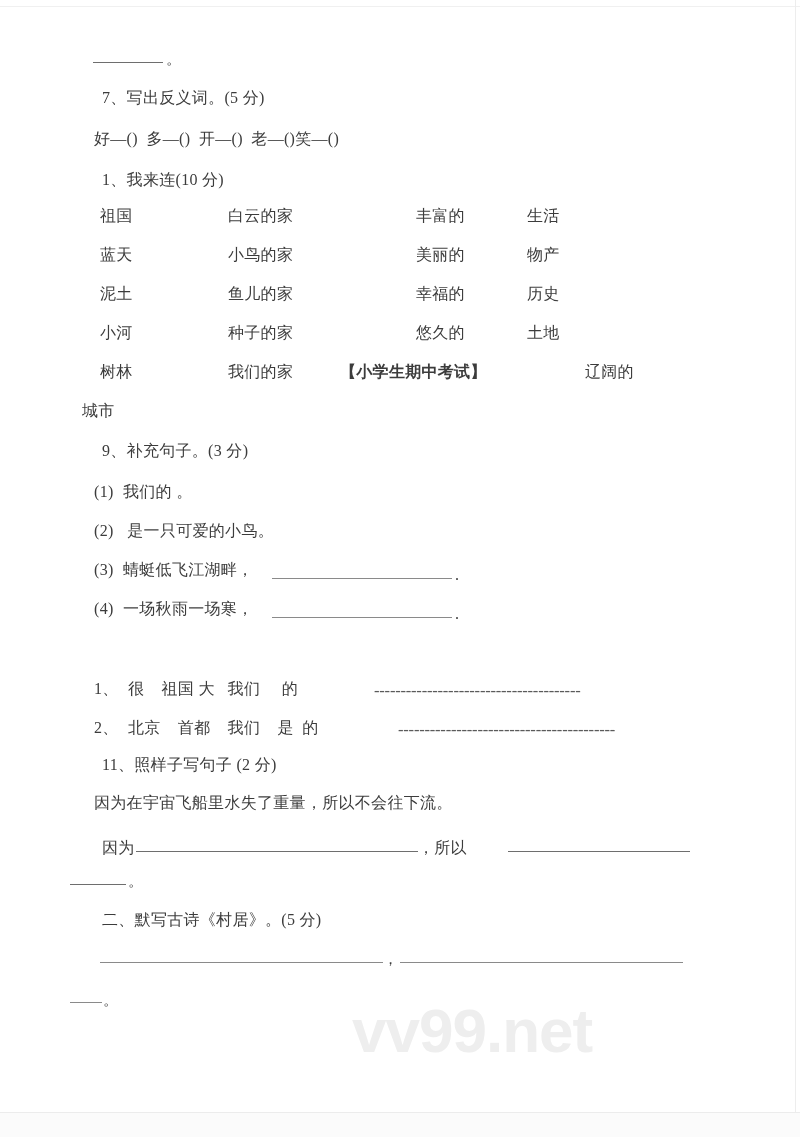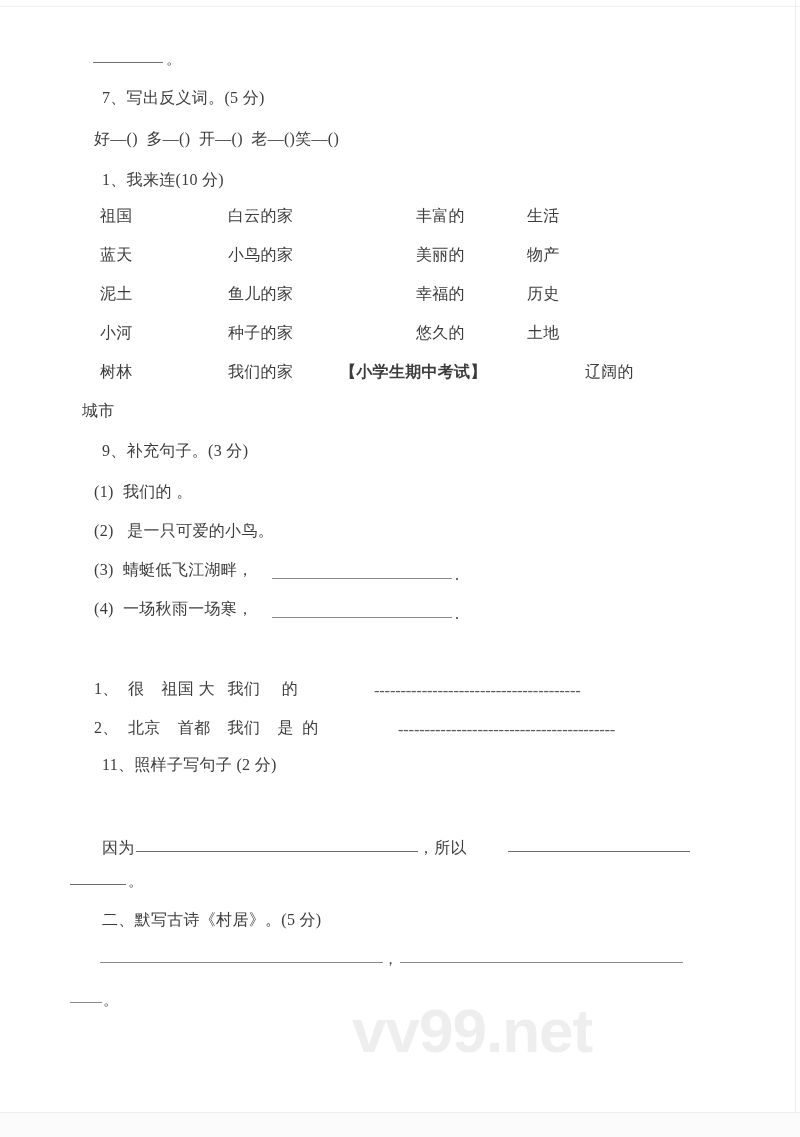--- a/index.html
+++ b/index.html
@@ -154,20 +154,21 @@
 
     <div class="ln" style="left:94px; top:681px;">1、</div>
     <div class="ln" style="left:128px; top:681px;">很    祖国 大   我们     的</div>
     <div class="dashes" style="left:374px; top:683px;">---------------------------------------</div>
 
     <div class="ln" style="left:94px; top:720px;">2、</div>
     <div class="ln" style="left:128px; top:720px;">北京    首都    我们    是  的 </div>
     <div class="dashes" style="left:398px; top:722px;">-----------------------------------------</div>
 
     <div class="ln" style="left:102px; top:757px;">11、照样子写句子 (2 分)</div>
+    <div class="ln" style="left:94px; top:795px;">因为在宇宙飞船里水失了重量，所以不会往下流。</div>
 
     <div class="ln" style="left:102px; top:840px;">因为</div>
     <div class="rule" style="left:136px; top:851px; width:282px;"></div>
     <div class="ln" style="left:418px; top:840px;">，所以</div>
     <div class="rule" style="left:508px; top:851px; width:182px;"></div>
     <div class="rule" style="left:70px; top:884px; width:56px;"></div>
     <div class="ln" style="left:128px; top:874px; font-size:15px;">。</div>
 
     <div class="ln" style="left:102px; top:912px;">二、默写古诗《村居》。(5 分)</div>
 

